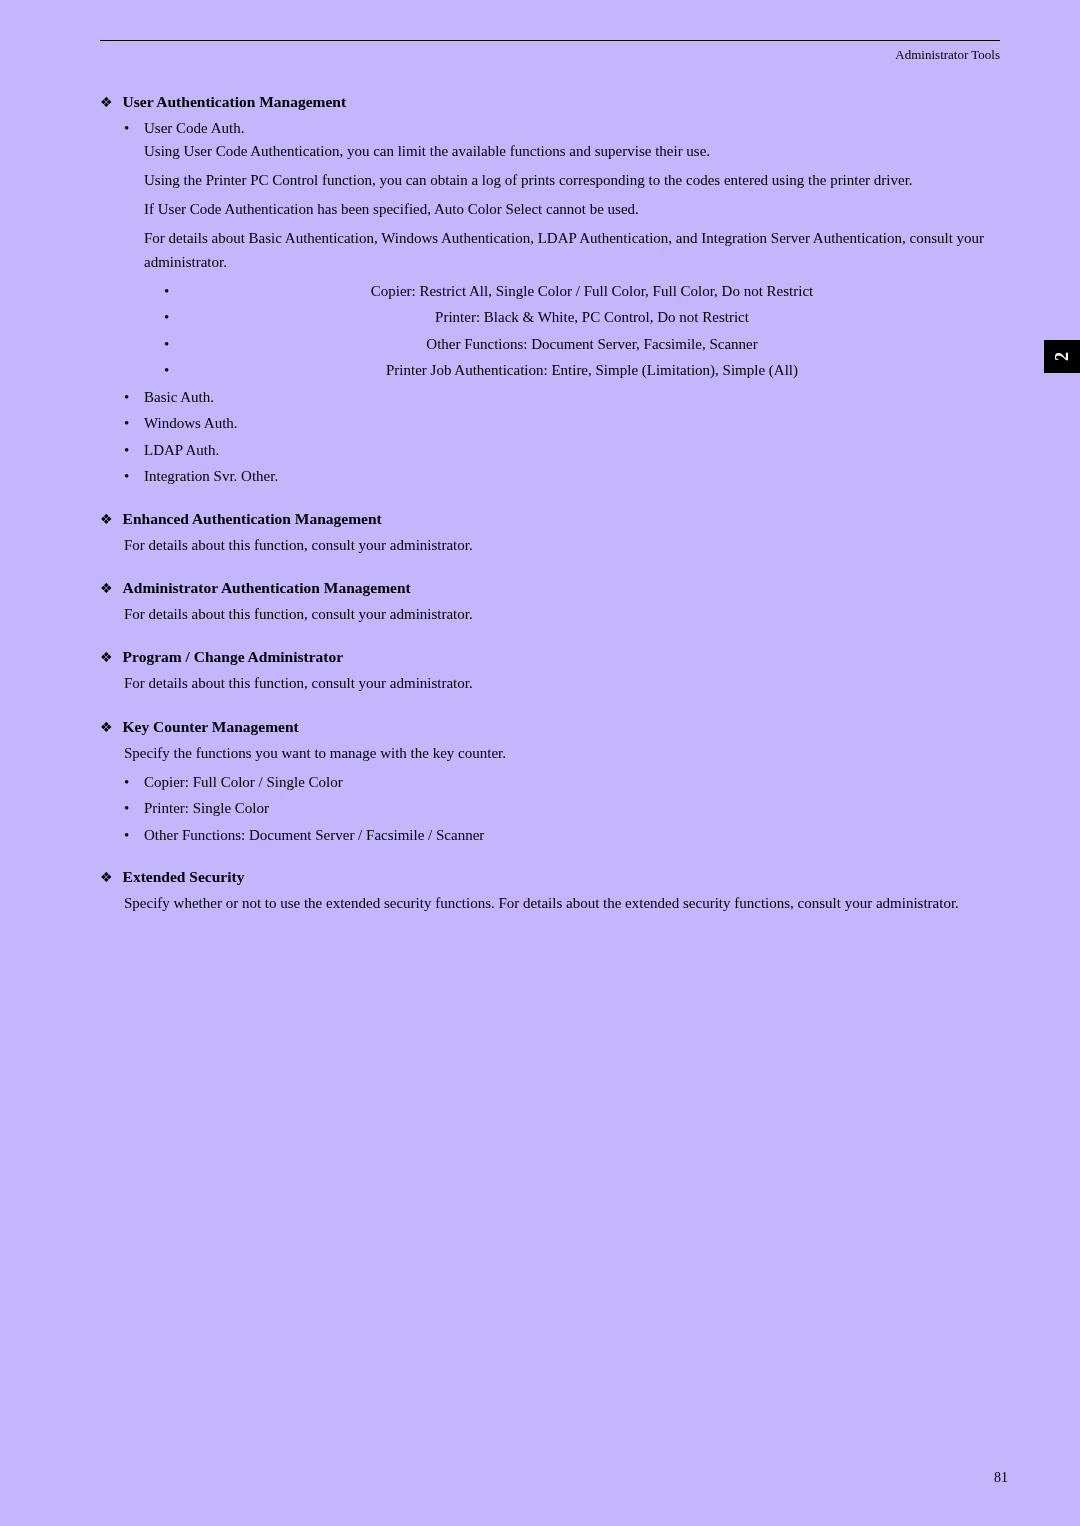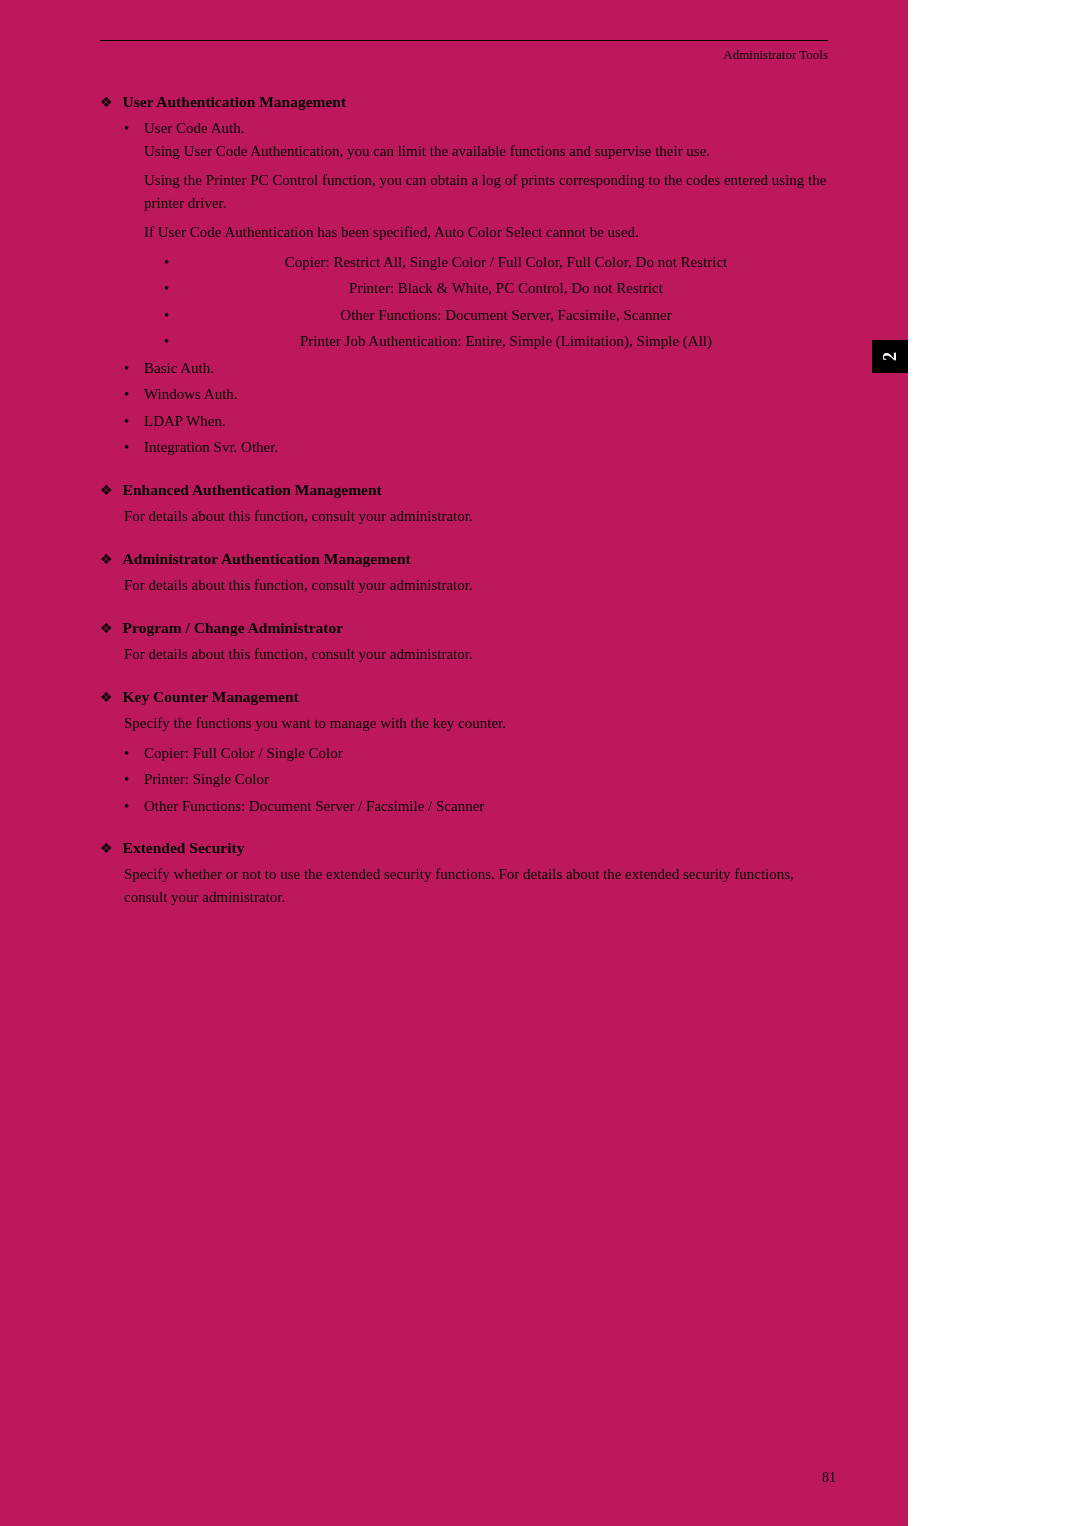--- a/index.html
+++ b/index.html
@@ -12,23 +12,23 @@
       background: #ffffff;
       font-family: 'Times New Roman', Times, serif;
       font-size: 15px;
       color: #000000;
       width: 1080px;
       min-height: 1526px;
       position: relative;
     }
 
     .page-container {
-      width: 908px;
+      width: 1080px;
       min-height: 1526px;
-      background: #be185d;
+      background: #c4b5fd;
       position: relative;
       padding: 40px 80px 60px 100px;
     }
 
     .header-bar {
       display: flex;
       justify-content: flex-end;
       padding-right: 0px;
       margin-bottom: 30px;
     }
@@ -157,30 +157,31 @@
       <span>User Authentication Management</span>
     </div>
     <div class="section-body">
       <ul class="bullet-list">
 
         <li>
           <span>User Code Auth.</span>
           <div class="paragraph">Using User Code Authentication, you can limit the available functions and supervise their use.</div>
           <div class="paragraph">Using the Printer PC Control function, you can obtain a log of prints corresponding to the codes entered using the printer driver.</div>
           <div class="paragraph">If User Code Authentication has been specified, Auto Color Select cannot be used.</div>
+          <div class="paragraph">For details about Basic Authentication, Windows Authentication, LDAP Authentication, and Integration Server Authentication, consult your administrator.</div>
           <ul class="sub-bullet-list">
             <li><span>Copier: Restrict All, Single Color / Full Color, Full Color, Do not Restrict</span></li>
             <li><span>Printer: Black &amp; White, PC Control, Do not Restrict</span></li>
             <li><span>Other Functions: Document Server, Facsimile, Scanner</span></li>
             <li><span>Printer Job Authentication: Entire, Simple (Limitation), Simple (All)</span></li>
           </ul>
         </li>
         <li><span>Basic Auth.</span></li>
         <li><span>Windows Auth.</span></li>
-        <li><span>LDAP When.</span></li>
+        <li><span>LDAP Auth.</span></li>
         <li><span>Integration Svr. Other.</span></li>
       </ul>
     </div>
   </div>
 
   <div class="section">
     <div class="section-heading">
       <span class="diamond">❖</span>
       <span>Enhanced Authentication Management</span>
     </div>

